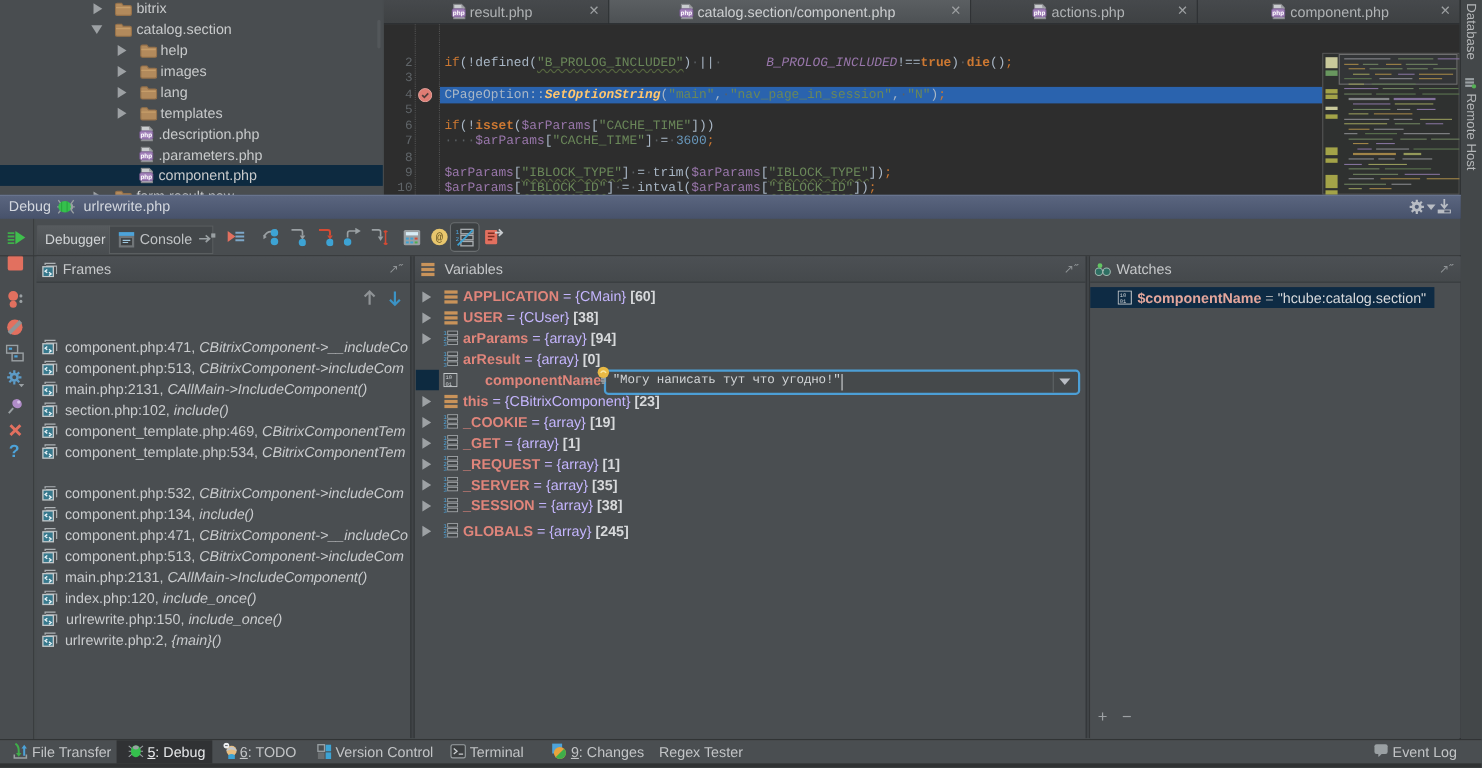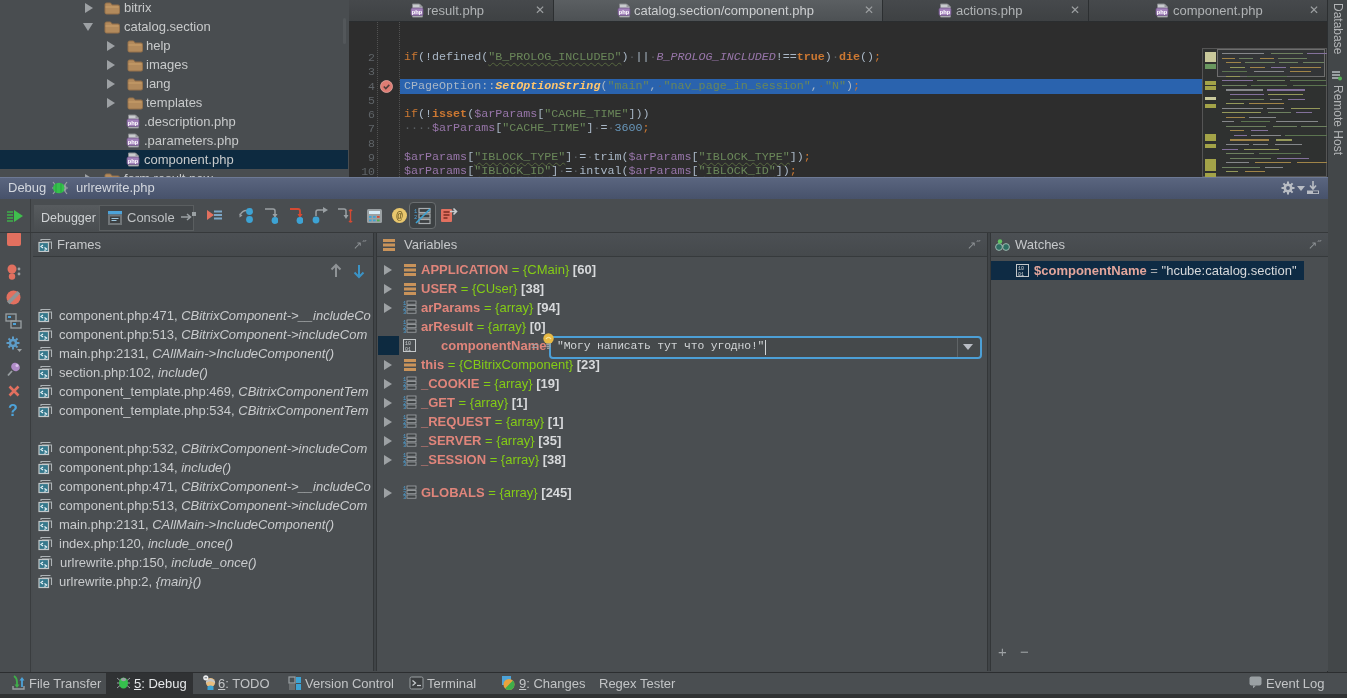--- a/index.html
+++ b/index.html
@@ -5,28 +5,28 @@
  font-family:"Liberation Sans",sans-serif;font-size:13px;color:#c2c4c6;}
 #root{position:relative;width:1347px;height:698px;}
 .abs{position:absolute;}
 .row{position:absolute;height:19px;line-height:19px;white-space:nowrap;overflow:hidden;}
 .tree{background:#494d50;}
 .mono{font-family:"Liberation Mono",monospace;}
 .it{font-style:italic;}
 .tri-r{display:inline-block;width:0;height:0;border-left:8px solid #9da1a4;border-top:5px solid transparent;border-bottom:5px solid transparent;}
 .tri-d{display:inline-block;width:0;height:0;border-top:8px solid #9da1a4;border-left:5px solid transparent;border-right:5px solid transparent;}
 .vname{color:#e0857b;font-weight:bold;}
-.vgrey{color:#84cc16;}
+.vgrey{color:#c4b5fd;}
 .vnum{color:#d7d9db;font-weight:bold;}
 .k{color:#cc7832;}
 .kb{color:#cc7832;font-weight:bold;}
 .s{color:#6a8759;}
 .sp{color:#6a8759;text-decoration:underline;text-decoration-style:wavy;text-decoration-color:#56673f;text-decoration-thickness:1px;text-underline-offset:2px;}
 .c{color:#9876aa;}
-.ci{color:#9876aa;font-style:italic;}
+.ci{color:#9876aa;font-style:italic;margin-left:40px;}
 .n{color:#6897bb;}
 .m{color:#ffc66d;font-style:italic;font-weight:bold;}
 .w{color:#5a5f63;}
 .cd{position:absolute;left:404px;font-family:"Liberation Mono",monospace;font-size:11.7px;white-space:pre;color:#a9b7c6;height:15px;line-height:15px;}
 .ln{position:absolute;width:26px;text-align:right;font-family:"Liberation Mono",monospace;font-size:11.5px;color:#5f6468;height:15px;line-height:15px;left:349px;}
 .hdr{position:absolute;height:24px;line-height:24px;background:linear-gradient(#4c5054,#45494c);border-bottom:1px solid #363a3c;color:#c6c8ca;}
 </style></head>
 <body>
 <div id="root">
     <div class="abs tree" style="left:0;top:0;width:348px;height:177px;background:#494d50;overflow:hidden;"></div>
@@ -742,21 +742,21 @@
         <svg style="position:absolute;left:26px;top:2px;" width="14" height="15" viewBox="0 0 14 15">
           <rect x="4" y="1" width="9" height="3.2" fill="#3f4345" stroke="#a3a7aa" stroke-width="0.8"></rect>
           <rect x="4" y="5.5" width="9" height="3.2" fill="#3f4345" stroke="#a3a7aa" stroke-width="0.8"></rect>
           <rect x="4" y="10" width="9" height="3.2" fill="#3f4345" stroke="#a3a7aa" stroke-width="0.8"></rect>
           <text x="0" y="4.6" font-size="5.5" fill="#4da3d9" font-family="Liberation Mono">1</text>
           <text x="0" y="9.6" font-size="5.5" fill="#4da3d9" font-family="Liberation Mono">2</text>
           <text x="0" y="14.2" font-size="5.5" fill="#4da3d9" font-family="Liberation Mono">3</text>
         </svg>
         <span style="position:absolute;left:44px;"><span class="vname">_SESSION</span><span class="vgrey"> = {array} </span><span class="vnum">[38]</span></span>
       </div>
-      <div class="row" style="left:0;top:250px;width:610px;text-align:right;">
+      <div class="row" style="left:0;top:240px;width:610px;text-align:right;">
         <span class="tri-r" style="position:absolute;left:7px;top:5px;border-left-width:8px;"></span>
         <svg style="position:absolute;left:26px;top:2px;" width="14" height="15" viewBox="0 0 14 15">
           <rect x="4" y="1" width="9" height="3.2" fill="#3f4345" stroke="#a3a7aa" stroke-width="0.8"></rect>
           <rect x="4" y="5.5" width="9" height="3.2" fill="#3f4345" stroke="#a3a7aa" stroke-width="0.8"></rect>
           <rect x="4" y="10" width="9" height="3.2" fill="#3f4345" stroke="#a3a7aa" stroke-width="0.8"></rect>
           <text x="0" y="4.6" font-size="5.5" fill="#4da3d9" font-family="Liberation Mono">1</text>
           <text x="0" y="9.6" font-size="5.5" fill="#4da3d9" font-family="Liberation Mono">2</text>
           <text x="0" y="14.2" font-size="5.5" fill="#4da3d9" font-family="Liberation Mono">3</text>
         </svg>
         <span style="position:absolute;left:44px;"><span class="vname">GLOBALS</span><span class="vgrey"> = {array} </span><span class="vnum">[245]</span></span>

